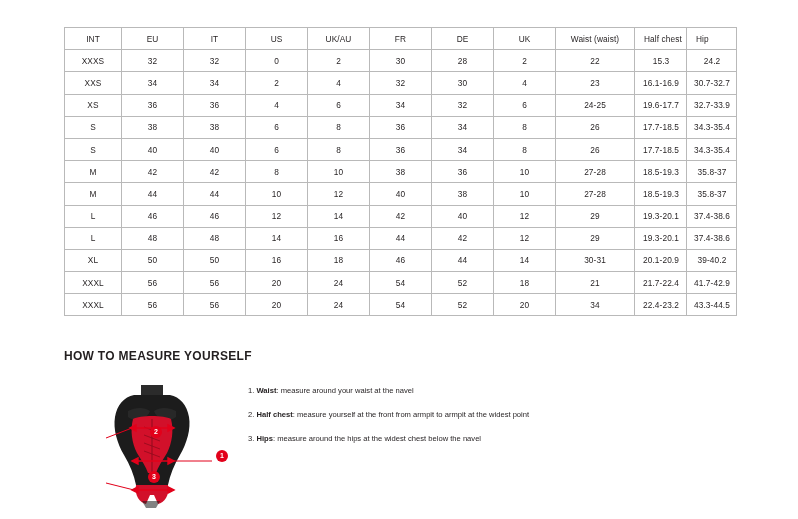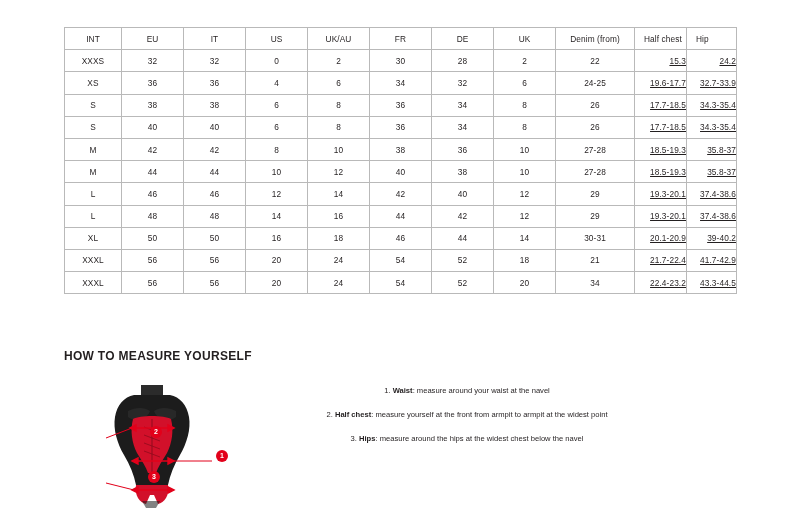--- a/index.html
+++ b/index.html
@@ -57,23 +57,22 @@
   col.c4  { width: 62px; }
   col.c5  { width: 62px; }
   col.c6  { width: 62px; }
   col.c7  { width: 62px; }
   col.c8  { width: 79px; }
   col.c9  { width: 52px; }
   col.c10 { width: 50px; }
 
   
   table.size-table td.left-pad {
-    text-align: right;
+    text-align: center;
     padding-left: 1px;
-    text-decoration: underline;
   }
   table.size-table th.left-pad {
     text-align: left;
     padding-left: 9px;
   }
 
   
   .measure-section {
     position: absolute;
     left: 64px;
@@ -93,24 +92,23 @@
   }
   .figure {
     position: absolute;
     left: 20px;
     top: 10px;
     width: 135px;
     height: 125px;
   }
   .notes {
     position: absolute;
-    left: 163px;
+    left: 184px;
     top: 12px;
     width: 480px;
-    text-align: center;
   }
   .note {
     font-size: 7.6px;
     line-height: 12px;
     margin-bottom: 12px;
     color: #231f20;
   }
   .note b { font-weight: bold; }
 
   .callout {
@@ -152,38 +150,51 @@
       <thead>
         <tr>
           <th>INT</th>
           <th>EU</th>
           <th>IT</th>
           <th>US</th>
           <th>UK/AU</th>
           <th>FR</th>
           <th>DE</th>
           <th>UK</th>
-          <th>Denim (from)</th>
+          <th>Waist (waist)</th>
           <th class="left-pad">Half chest</th>
           <th class="left-pad">Hip</th>
         </tr>
       </thead>
       <tbody>
         <tr>
           <td>XXXS</td>
           <td>32</td>
           <td>32</td>
           <td>0</td>
           <td>2</td>
           <td>30</td>
           <td>28</td>
           <td>2</td>
           <td>22</td>
           <td class="left-pad">15.3</td>
           <td class="left-pad">24.2</td>
+        </tr>
+        <tr>
+          <td>XXS</td>
+          <td>34</td>
+          <td>34</td>
+          <td>2</td>
+          <td>4</td>
+          <td>32</td>
+          <td>30</td>
+          <td>4</td>
+          <td>23</td>
+          <td class="left-pad">16.1-16.9</td>
+          <td class="left-pad">30.7-32.7</td>
         </tr>
         <tr>
           <td>XS</td>
           <td>36</td>
           <td>36</td>
           <td>4</td>
           <td>6</td>
           <td>34</td>
           <td>32</td>
           <td>6</td>

